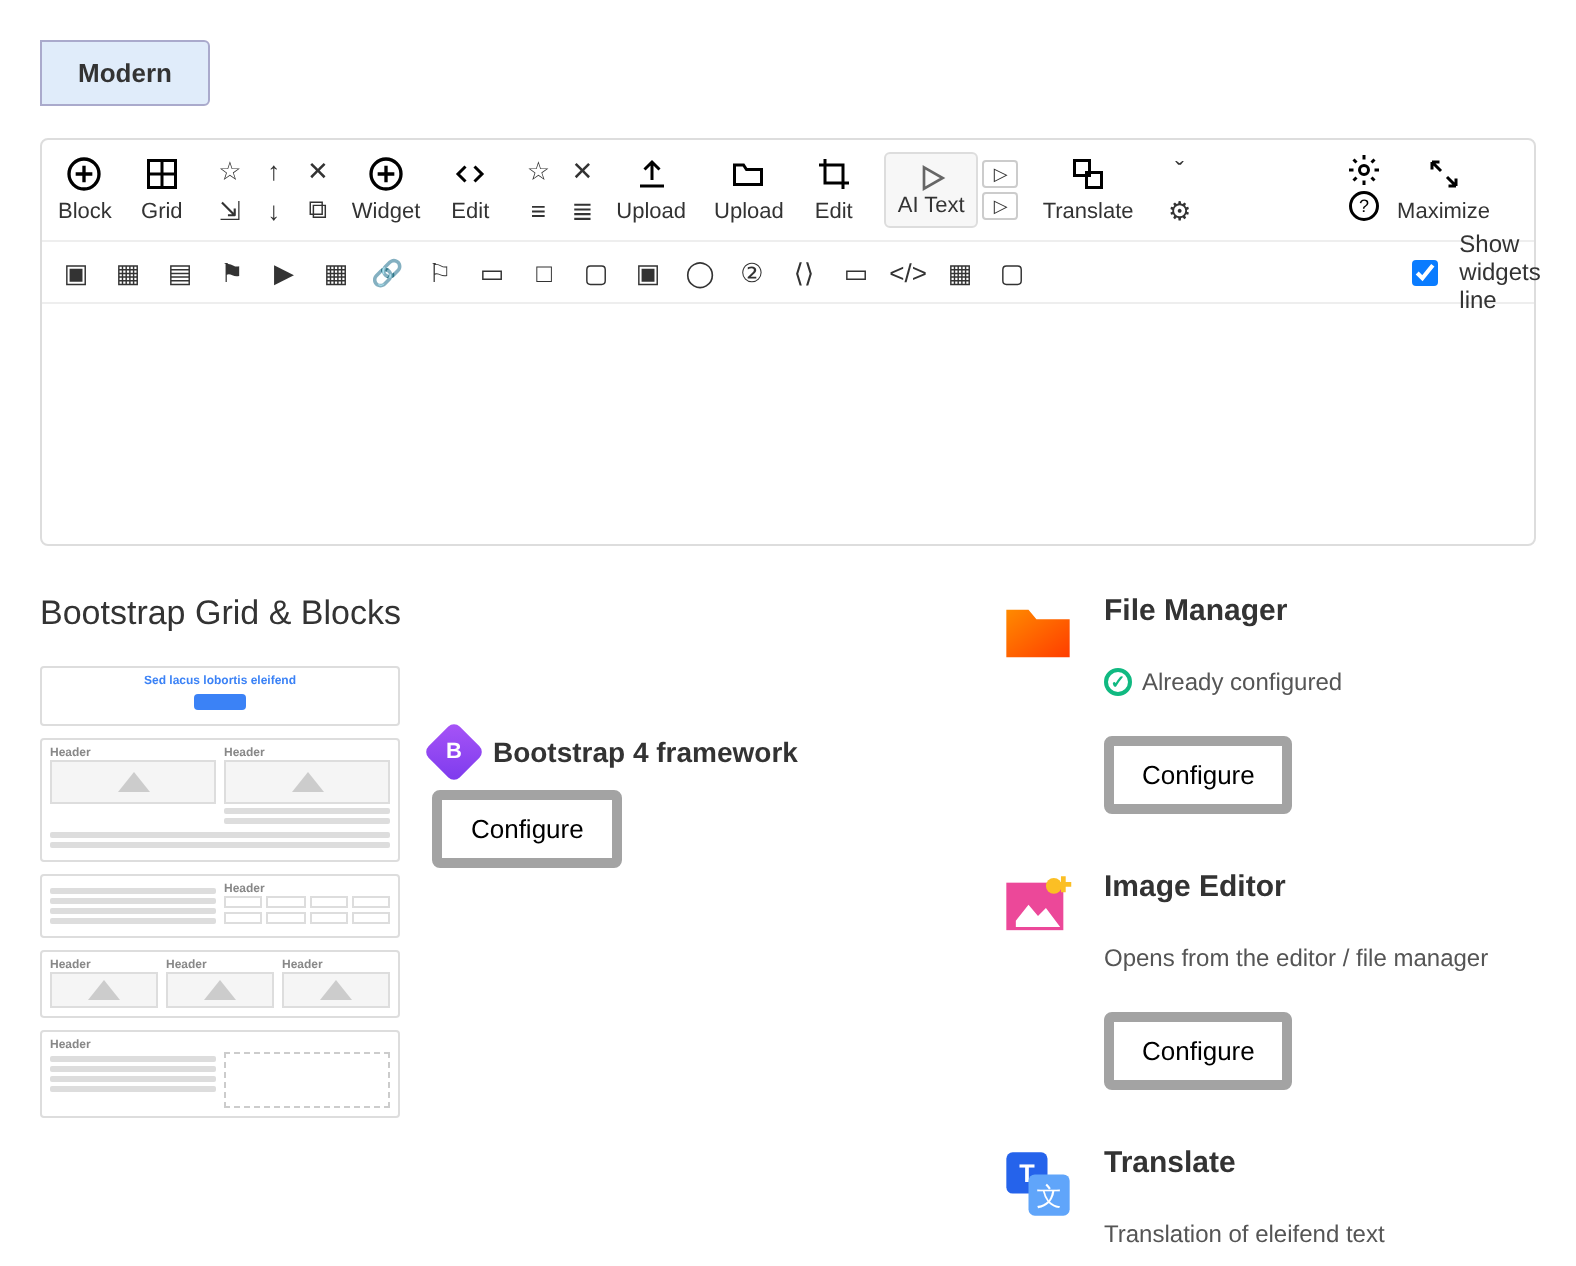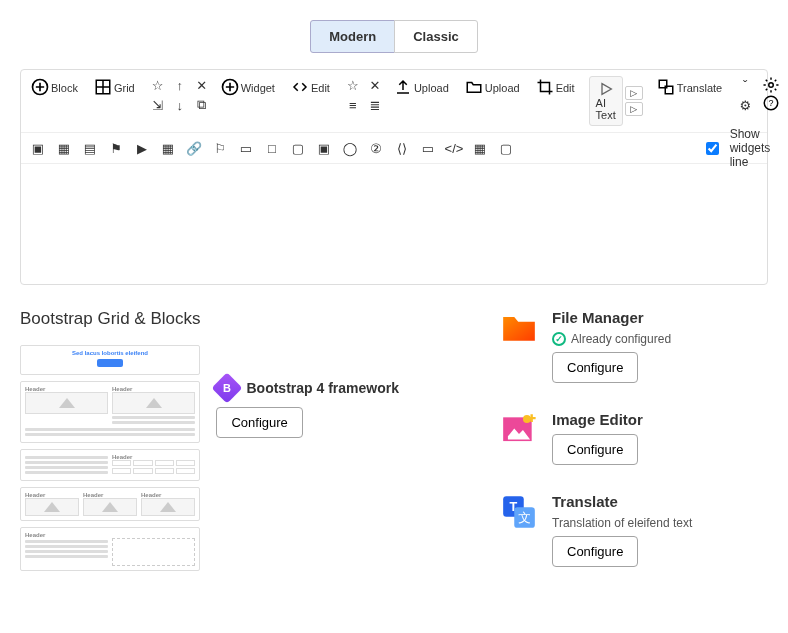--- a/index.html
+++ b/index.html
@@ -1,28 +1,28 @@
 <!DOCTYPE html>
 <html><head>
 <meta charset="utf-8">
 <style>
 * { box-sizing: border-box; margin: 0; padding: 0; }
 body { font-family: -apple-system, BlinkMacSystemFont, "Segoe UI", Arial, sans-serif; font-size: 13px; color: #333; background: #fff; padding: 20px; width: 788px; }
-.tabs { display: flex; justify-content: center; gap: 0; margin-bottom: 16px; }
+.tabs { display: flex; gap: 0; margin-bottom: 16px; }
 .tab { padding: 8px 18px; border: 1px solid #ccc; background: #fff; cursor: pointer; font-size: 13px; font-weight: 600; }
 .tab.active { background: #e0ecfa; border-color: #aac; }
 .tab:first-child { border-radius: 3px 0 0 3px; }
 .tab:last-child { border-radius: 0 3px 3px 0; }
 .tab + .tab { margin-left: -1px; }
 .editor-wrap { border: 1px solid #ddd; border-radius: 4px; margin-bottom: 24px; }
 .toolbar-row { display: flex; flex-wrap: nowrap; border-bottom: 1px solid #eee; padding: 6px 8px; align-items: flex-start; }
 .mini-icons { display: flex; flex-direction: column; gap: 2px; margin-right: 8px; }
 .mini-icons .r { display: flex; gap: 4px; }
 .mini-icons .r span { width: 18px; height: 18px; display:flex; align-items:center; justify-content:center; cursor:pointer; }
-.btncol { display: flex; flex-direction: row; align-items: center; margin-right: 14px; }
+.btncol { display: flex; flex-direction: column; align-items: center; margin-right: 14px; }
 .btncol .icon-main { width: 22px; height: 22px; display:flex; align-items:center; justify-content:center; margin-bottom: 2px; }
 .btncol .lbl { font-size: 11px; }
 .aitext { display: flex; align-items: center; gap: 2px; margin-right: 12px; }
 .aibox { border: 1px solid #ddd; border-radius: 3px; padding: 4px 6px; background: #f7f7f7; display:flex; flex-direction:column; align-items:center; }
 .aibox .lbl { font-size: 11px; }
 .ai-sec { display:flex; flex-direction:column; gap:2px; }
 .ai-sec span { width:18px; height:14px; border:1px solid #ccc; border-radius:2px; display:flex; align-items:center; justify-content:center; font-size:9px;}
 .spacer { flex: 1; }
 .right-tools { display:flex; align-items:center; gap:8px; }
 .right-tools .col { display:flex; flex-direction:column; align-items:center; }
@@ -51,38 +51,37 @@
 .prev .grid4 { display:grid; grid-template-columns:repeat(4,1fr); gap:2px; }
 .prev .cell { height:6px; border:1px solid #ddd; }
 .prev .grid3 { display:grid; grid-template-columns:repeat(3,1fr); gap:4px; }
 .feat-col { flex:1; display:flex; flex-direction:column; gap:20px; }
 .feat { display:flex; flex-direction:column; gap:8px; }
 .feat-head { display:flex; align-items:center; gap:8px; }
 .badge-num { width:22px; height:22px; border-radius:50%; background:#0a7cff; color:#fff; font-size:12px; font-weight:600; display:flex; align-items:center; justify-content:center; }
 .diamond { width:22px; height:22px; transform: rotate(45deg); background: linear-gradient(135deg,#a855f7,#7c3aed); border-radius:4px; display:flex; align-items:center; justify-content:center; }
 .diamond span { transform: rotate(-45deg); color:#fff; font-size:11px; font-weight:700; }
 .feat-title { font-weight:700; font-size:14px; }
-.btn-o { padding: 7px 14px; border:1px solid #a3a3a3; border-radius:4px; background:#fff; cursor:pointer; font-size:13px; width:fit-content; }
+.btn-o { padding: 7px 14px; border:5px solid #a3a3a3; border-radius:4px; background:#fff; cursor:pointer; font-size:13px; width:fit-content; }
 .right-col { flex:1; display:flex; flex-direction:column; gap:28px; }
 .svc { display:flex; gap:14px; }
 .svc-icon { width:38px; height:38px; flex:0 0 38px; display:flex; align-items:center; justify-content:center; }
-.svc-body { display:flex; flex-direction:column; gap:6px; }
+.svc-body { display:flex; flex-direction:column; gap:20px; }
 .svc-title { font-weight:700; font-size:15px; }
 .svc-sub { font-size:12px; color:#555; display:flex; align-items:center; gap:5px; }
 .ok-badge { width:14px; height:14px; border-radius:50%; border:2px solid #10b981; display:flex; align-items:center; justify-content:center; color:#10b981; font-size:9px; font-weight:700; }
 svg { display:block; }
 .showline { display:flex; align-items:center; gap:22px; font-size:12px; }
 .showline input { accent-color:#0a7cff; }
 </style>
 </head>
 <body>
 
 <div class="tabs">
   <div class="tab active">Modern</div>
-  <div class="tab">Classic</div>
 </div>
 
 <div class="editor-wrap">
   <div class="toolbar-row">
     <div class="btncol">
       <span class="icon-main">
           <svg viewBox="0 0 24 24" width="20" height="20">
             <circle cx="12" cy="12" r="9" fill="none" stroke="#000" stroke-width="2"></circle>
             <path d="M12 7v10M7 12h10" stroke="#000" stroke-width="2"></path>
           </svg>
@@ -372,20 +371,21 @@
       <div class="svc-icon">
         <svg viewBox="0 0 48 48" width="38" height="38">
             <rect x="4" y="8" width="36" height="30" fill="#ec4899"></rect>
             <path d="M10 32l8-10 6 7 5-5 9 12H10z" fill="#fff"></path>
             <circle cx="34" cy="10" r="5" fill="#fbbf24"></circle>
             <path d="M40 4v10M35 9h10" stroke="#fbbf24" stroke-width="3"></path>
           </svg>
       </div>
       <div class="svc-body">
         <div class="svc-title">Image Editor</div>
+        <div class="svc-sub">Opens from the editor / file manager</div>
         <button class="btn-o">Configure</button>
       </div>
     </div>
     <div class="svc">
       <div class="svc-icon">
         <svg viewBox="0 0 48 48" width="38" height="38">
             <rect x="4" y="4" width="26" height="26" rx="4" fill="#2563eb"></rect>
             <text x="17" y="23" text-anchor="middle" fill="#fff" font-size="16" font-weight="700">T</text>
             <rect x="18" y="18" width="26" height="26" rx="4" fill="#60a5fa"></rect>
             <text x="31" y="37" text-anchor="middle" fill="#fff" font-size="16">文</text>

